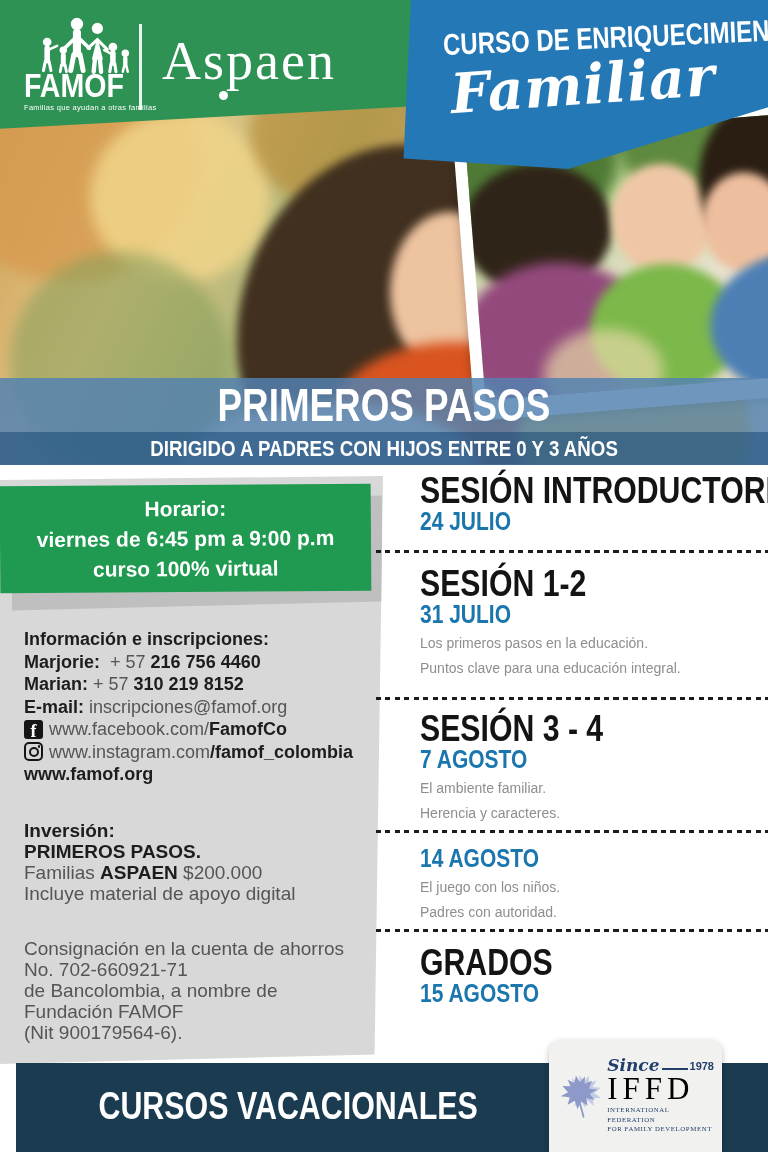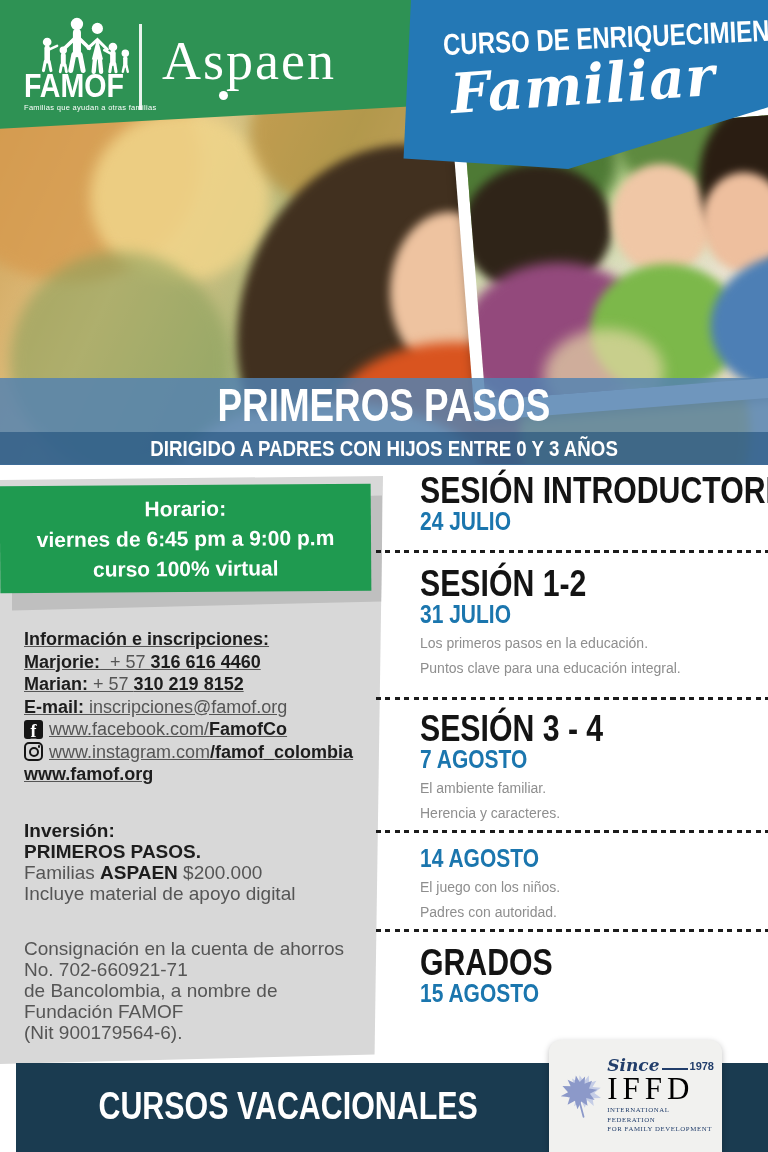--- a/index.html
+++ b/index.html
@@ -45,21 +45,21 @@
   .band2 span{color:#fff;font-weight:bold;font-size:22px;}
 
   
   .panel{left:0;top:476px;width:383px;height:588px;background:#D8D8D8;z-index:4;
      clip-path:polygon(0 0.7%,100% 0,97.8% 98.4%,0 100%);}
   .schedule-box{position:absolute;left:0;top:9px;width:371px;height:107px;background:#1F9A50;
      transform:rotate(-.4deg);display:flex;flex-direction:column;align-items:center;justify-content:center;z-index:2;}
   .schedule-shadow{position:absolute;left:12px;top:24px;width:370px;height:106px;background:#bfbfbf;
      transform:skewY(-1.4deg);z-index:1;}
   .schedule-box div{color:#fff;font-weight:bold;font-size:21px;line-height:30px;text-align:center;}
-  .contact{position:absolute;left:24px;top:152px;width:345px;font-size:18px;line-height:22.5px;color:#555;text-decoration:underline;}
+  .contact{position:absolute;left:24px;top:152px;width:345px;font-size:18px;line-height:22.5px;color:#555;}
   .contact b{color:#1d1d1d;}
   .soc-row{display:flex;align-items:center;gap:6px;}
   .fb-icon{width:19px;height:19px;background:#151515;border-radius:3px;color:#fff;flex:0 0 auto;
      display:flex;align-items:flex-end;justify-content:center;font-family:"Liberation Serif",serif;
      font-weight:bold;font-size:18px;line-height:16px;overflow:hidden;}
   .ig-icon{width:15px;height:15px;border:2px solid #151515;border-radius:5px;position:relative;flex:0 0 auto;}
   .ig-icon::before{content:"";position:absolute;left:2.5px;top:2.5px;width:6px;height:6px;border:2px solid #151515;border-radius:50%;}
   .ig-icon::after{content:"";position:absolute;right:1px;top:1px;width:2.5px;height:2.5px;background:#151515;border-radius:50%;}
   .invest{position:absolute;left:24px;top:344px;width:345px;font-size:19px;line-height:21px;color:#555;}
   .invest b{color:#1d1d1d;}
@@ -180,21 +180,21 @@
   <div class="abs panel">
     <div class="schedule-shadow"></div>
     <div class="schedule-box">
       <div>Horario:</div>
       <div>viernes de 6:45 pm a 9:00 p.m</div>
       <div>curso 100% virtual</div>
     </div>
 
     <div class="contact">
       <div><b>Información e inscripciones:</b></div>
-      <div><b>Marjorie:</b><span style="white-space:pre;">  + 57 </span><b>316 616 4460</b></div>
+      <div><b>Marjorie:</b><span style="white-space:pre;">  + 57 </span><b>216 756 4460</b></div>
       <div><b>Marian:</b><span style="white-space:pre;"> + 57 </span><b>310 219 8152</b></div>
       <div><b>E-mail:</b><span style="white-space:pre;"> inscripciones@famof.org</span></div>
       <div class="soc-row">
         <span class="fb-icon">f</span>
         <span><span>www.facebook.com/</span><b>FamofCo</b></span>
       </div>
       <div class="soc-row">
         <span class="ig-icon"></span>
         <span><span>www.instagram.com</span><b>/famof_colombia</b></span>
       </div>

